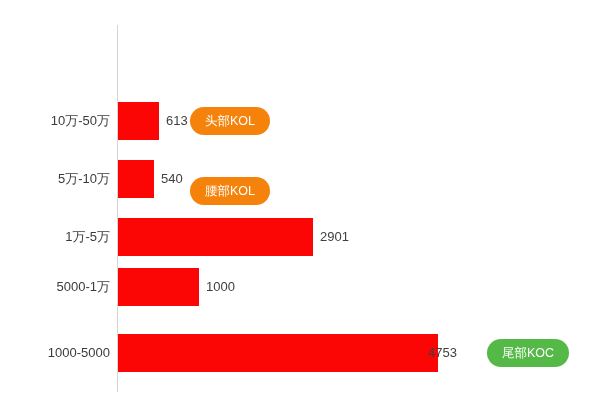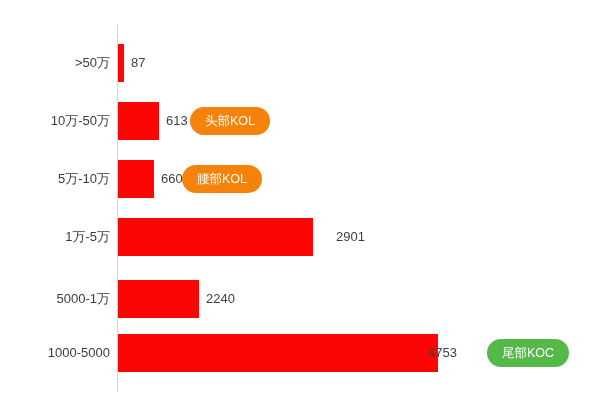--- a/index.html
+++ b/index.html
@@ -97,46 +97,41 @@
   .badge-koc { background: #55b947; }
 </style>
 </head>
 <body>
 
 <div id="chart-root">
 
   <div class="axis-line"></div>
 
   <div class="rows">
-      <div class="row" style="top: 44px;">
-        <div class="cat-label">&gt;50万</div>
-        <div class="bar" style="width: 6px;"></div>
-        <div class="value-label" style="left: 131px;">87</div>
-      </div>
       <div class="row" style="top: 102px; text-decoration: underline;">
         <div class="cat-label">10万-50万</div>
         <div class="bar" style="width: 41px;"></div>
         <div class="value-label" style="left: 166px;">613</div>
         <div class="badge badge-kol" style="left: 190px;">头部KOL</div>
       </div>
       <div class="row" style="top: 160px;">
         <div class="cat-label">5万-10万</div>
         <div class="bar" style="width: 36px;"></div>
-        <div class="value-label" style="left: 161px;">660</div>
-        <div class="badge badge-kol" style="left: 182px;">腰部KOL</div>
+        <div class="value-label" style="left: 161px;">540</div>
+        <div class="badge badge-kol" style="left: 190px; margin-top: 12px;">腰部KOL</div>
       </div>
       <div class="row" style="top: 218px;">
         <div class="cat-label">1万-5万</div>
         <div class="bar" style="width: 195px;"></div>
-        <div class="value-label" style="left: 336px;">2901</div>
+        <div class="value-label" style="left: 320px;">2901</div>
       </div>
-      <div class="row" style="top: 280px;">
+      <div class="row" style="top: 268px;">
         <div class="cat-label">5000-1万</div>
         <div class="bar" style="width: 81px;"></div>
-        <div class="value-label" style="left: 206px;">2240</div>
+        <div class="value-label" style="left: 206px;">1000</div>
       </div>
       <div class="row" style="top: 334px; text-decoration: underline;">
         <div class="cat-label">1000-5000</div>
         <div class="bar" style="width: 320px;"></div>
         <div class="value-label" style="left: 428px;">4753</div>
         <div class="badge badge-koc" style="left: 487px;">尾部KOC</div>
       </div>
     </div>
 
 </div>

